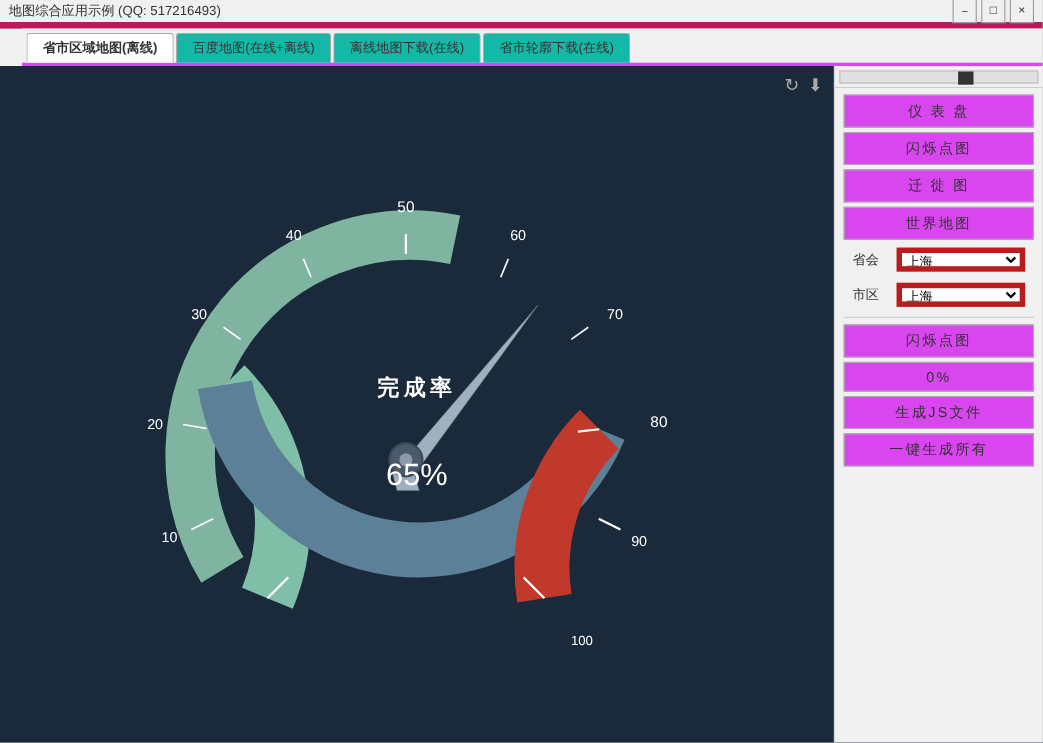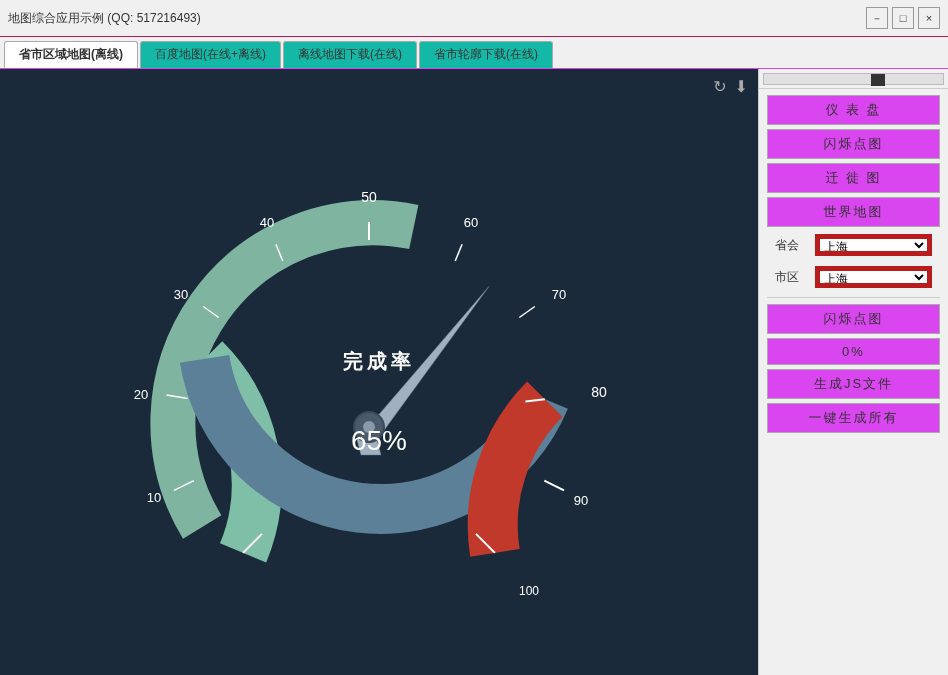--- a/index.html
+++ b/index.html
@@ -8,26 +8,26 @@
       background: #f0f0f0;
       width: 948px;
       height: 675px;
       overflow: hidden;
       user-select: none;
     }
 
     
     .title-bar {
       background: #f0f0f0;
-      border-bottom: 1px solid #be185d;
+      border-bottom: 6px solid #be185d;
       display: flex;
       align-items: center;
       justify-content: space-between;
       padding: 0 8px;
-      height: 37px;
+      height: 26px;
     }
     .title-text {
       font-size: 12px;
       color: #333;
     }
     .title-controls {
       display: flex;
       gap: 4px;
     }
     .title-btn {
@@ -40,23 +40,24 @@
       display: flex;
       align-items: center;
       justify-content: center;
       color: #333;
     }
 
     
     .tab-bar {
       display: flex;
       background: #f0f0f0;
-      border-bottom: 1px solid #d946ef;
+      border-bottom: 3px solid #d946ef;
       padding: 4px 4px 0;
       gap: 2px;
+      margin-left: 20px;
     }
     .tab {
       padding: 4px 14px;
       font-size: 12px;
       background: #14b8a6;
       border: 1px solid #aaa;
       border-bottom: none;
       cursor: pointer;
       color: #333;
       border-radius: 3px 3px 0 0;

